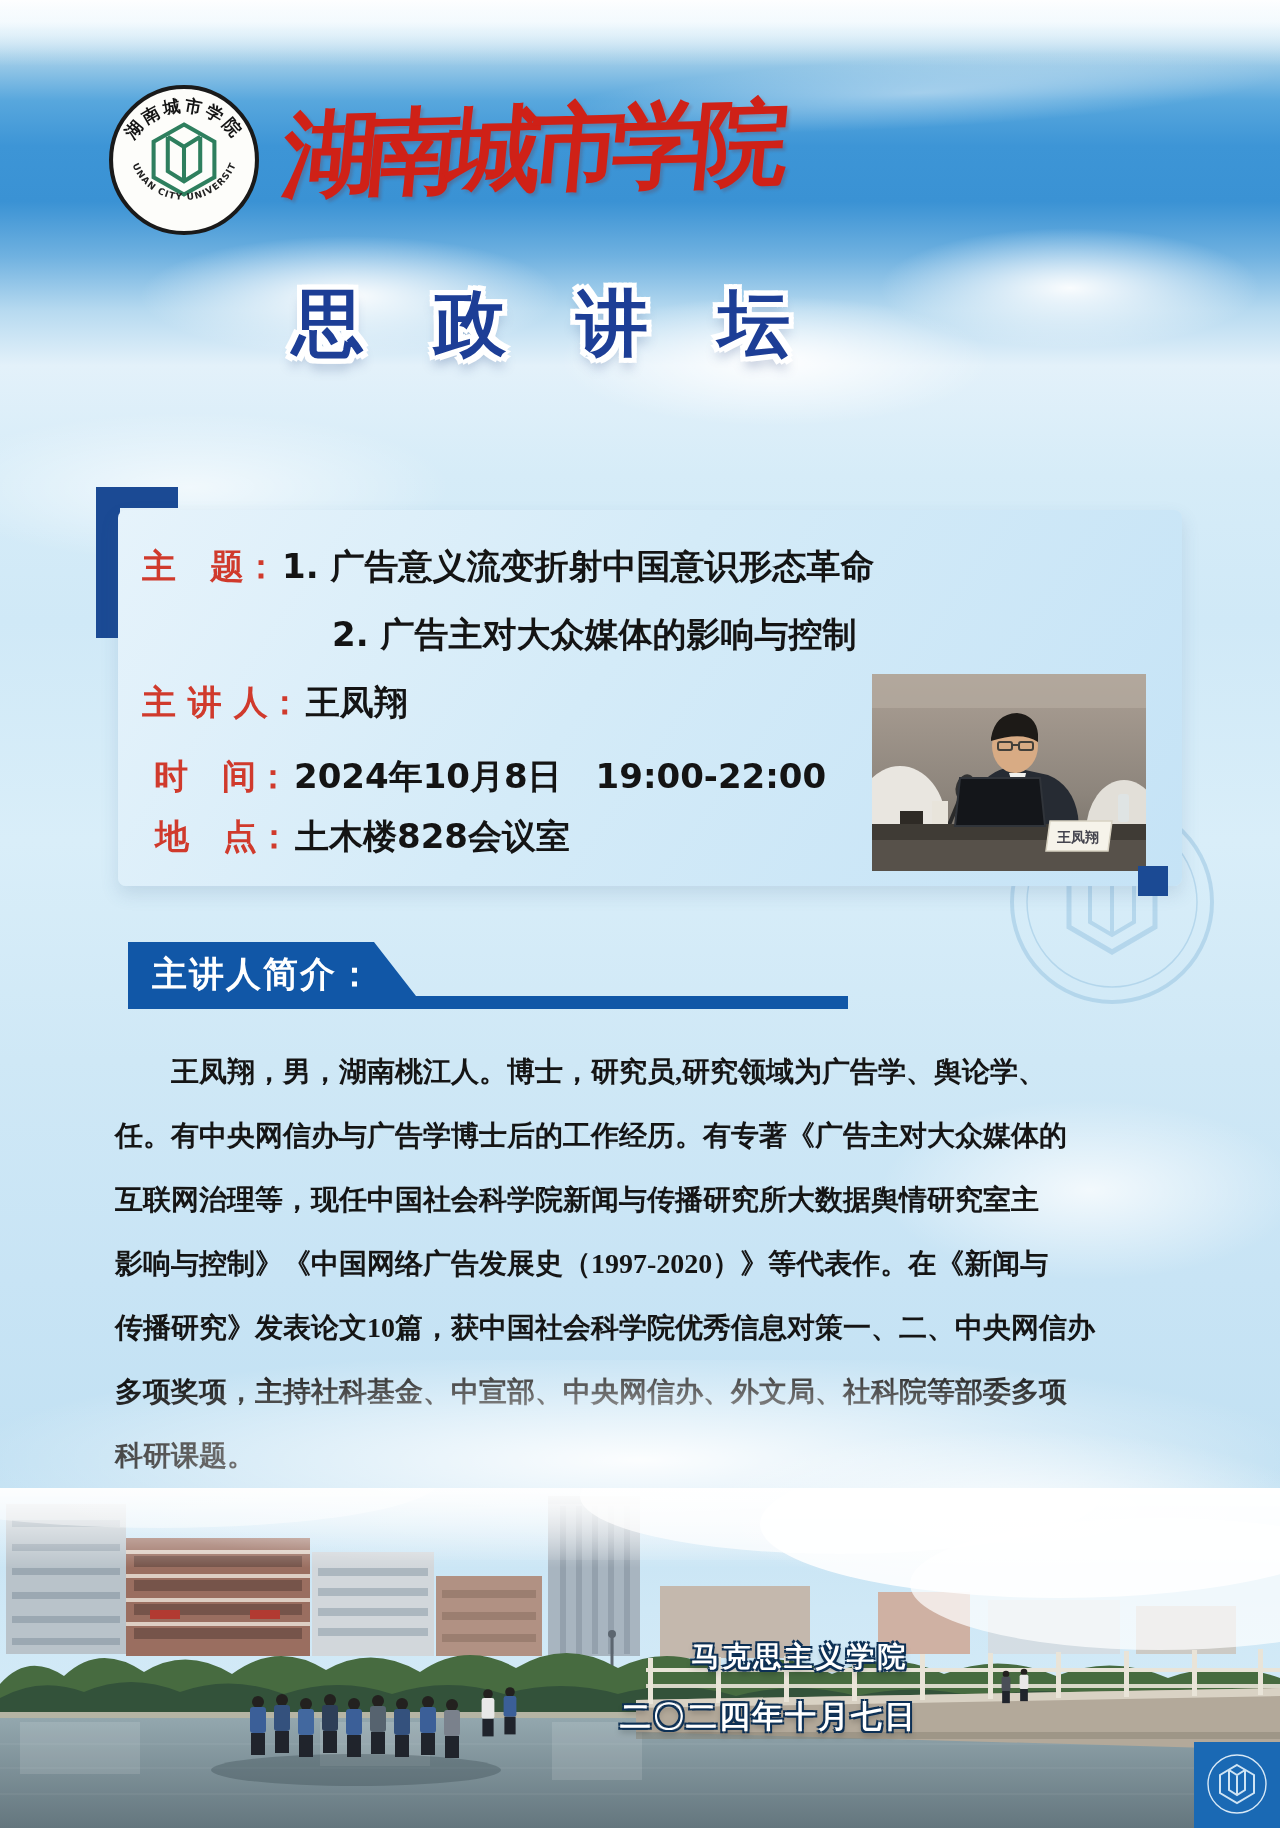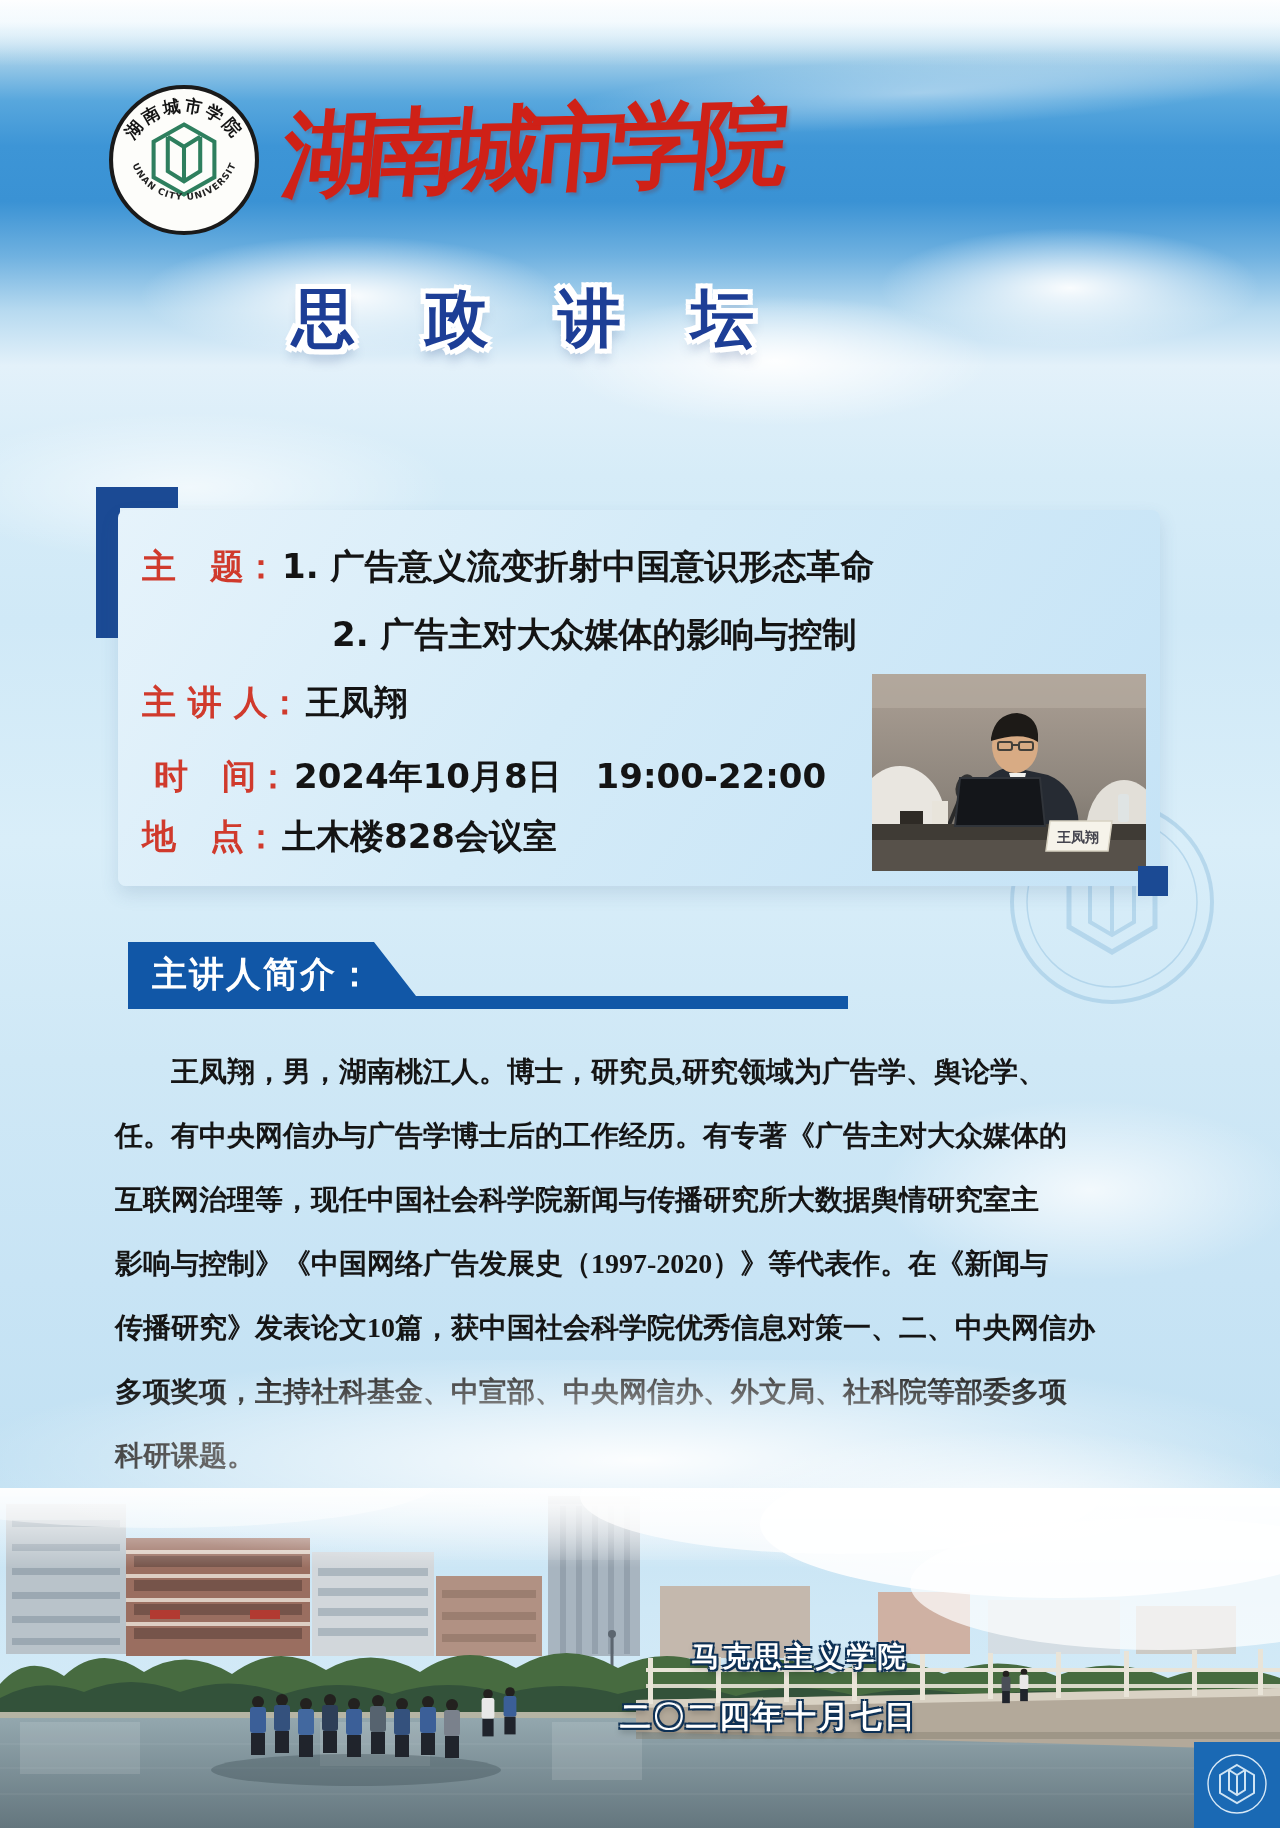--- a/index.html
+++ b/index.html
@@ -19,42 +19,42 @@
     background:linear-gradient(180deg, rgba(255,255,255,.92), rgba(235,247,253,.55) 45%, rgba(255,255,255,0));z-index:1;}
   .blue-swoosh{left:560px;top:58px;width:720px;height:70px;transform:rotate(-3deg);opacity:.45;
     background:radial-gradient(closest-side, rgba(255,255,255,.9), rgba(255,255,255,0));z-index:1;}
 
   .seal{left:108px;top:84px;width:152px;height:152px;z-index:3;}
   .uni-name{left:284px;top:86px;z-index:3;
     font-size:94px;font-weight:900;color:#cf2117;letter-spacing:-12px;white-space:nowrap;
     transform:skewX(-7deg) rotate(-1.5deg);
     text-shadow:3px 3px 3px rgba(130,20,10,.18);}
   .main-title{left:292px;top:276px;z-index:3;
-    font-size:63px;font-weight:900;color:#1d3e96;letter-spacing:70px;white-space:nowrap;
+    font-size:72px;font-weight:900;color:#1d3e96;letter-spacing:70px;white-space:nowrap;
     text-shadow:
       -5px -5px 0 #fff, 5px -5px 0 #fff, -5px 5px 0 #fff, 5px 5px 0 #fff,
       -5px 0 0 #fff, 5px 0 0 #fff, 0 -5px 0 #fff, 0 5px 0 #fff,
       0 10px 12px rgba(40,70,130,.35);}
 
   .watermark{left:1000px;top:790px;width:224px;height:224px;opacity:.45;z-index:1;}
 
   .bracket{left:96px;top:487px;width:58px;height:130px;z-index:2;
     border-left:24px solid #1b4a94;border-top:21px solid #1b4a94;}
   .info-card{left:118px;top:510px;width:1042px;height:376px;border-radius:8px;z-index:3;
     background:linear-gradient(125deg,#e6f3fb 0%,#d4ebf8 45%,#c5e3f6 100%);
-    box-shadow:0 8px 18px rgba(60,100,140,.16);}
+    box-shadow:0 8px 18px rgba(60,100,140,.16);padding-left:22px;}
   .corner-sq{left:1138px;top:866px;width:30px;height:30px;background:#1b4a94;z-index:4;}
   .card-row{position:absolute;left:24px;font-size:34px;font-weight:bold;white-space:nowrap;}
   .card-row .lbl{color:#d03a2c;}
   .card-row .val{color:#141414;margin-left:4px;}
   .row-1{top:34px;}
   .row-2{top:102px;left:166px;color:#141414;margin-left:48px;}
   .row-3{top:170px;}
   .row-4{top:244px;margin-left:12px;}
-  .row-5{top:304px;}
+  .row-5{top:304px;margin-left:13px;}
   .speaker-photo{position:absolute;left:754px;top:164px;width:274px;height:197px;}
 
   .bio-banner{left:128px;top:940px;width:724px;height:70px;z-index:3;}
   .bio-banner svg{position:absolute;left:0;top:0;width:724px;height:70px;}
   .bio-heading{position:absolute;left:24px;top:11px;font-size:35px;font-weight:600;
     color:#ffffff;letter-spacing:2px;white-space:nowrap;}
 
   .bio-text{left:115px;top:1040px;width:930px;z-index:3;}
   .bio-line{height:64px;line-height:64px;font-size:28px;font-weight:bold;color:#151515;
     font-family:Liberation Serif, serif;white-space:nowrap;}

